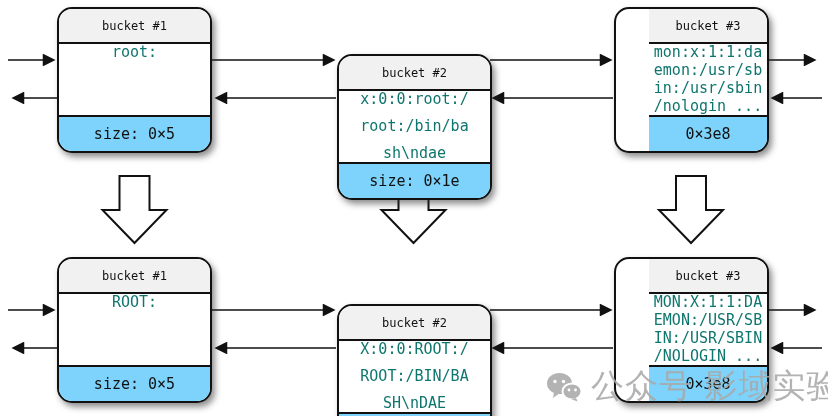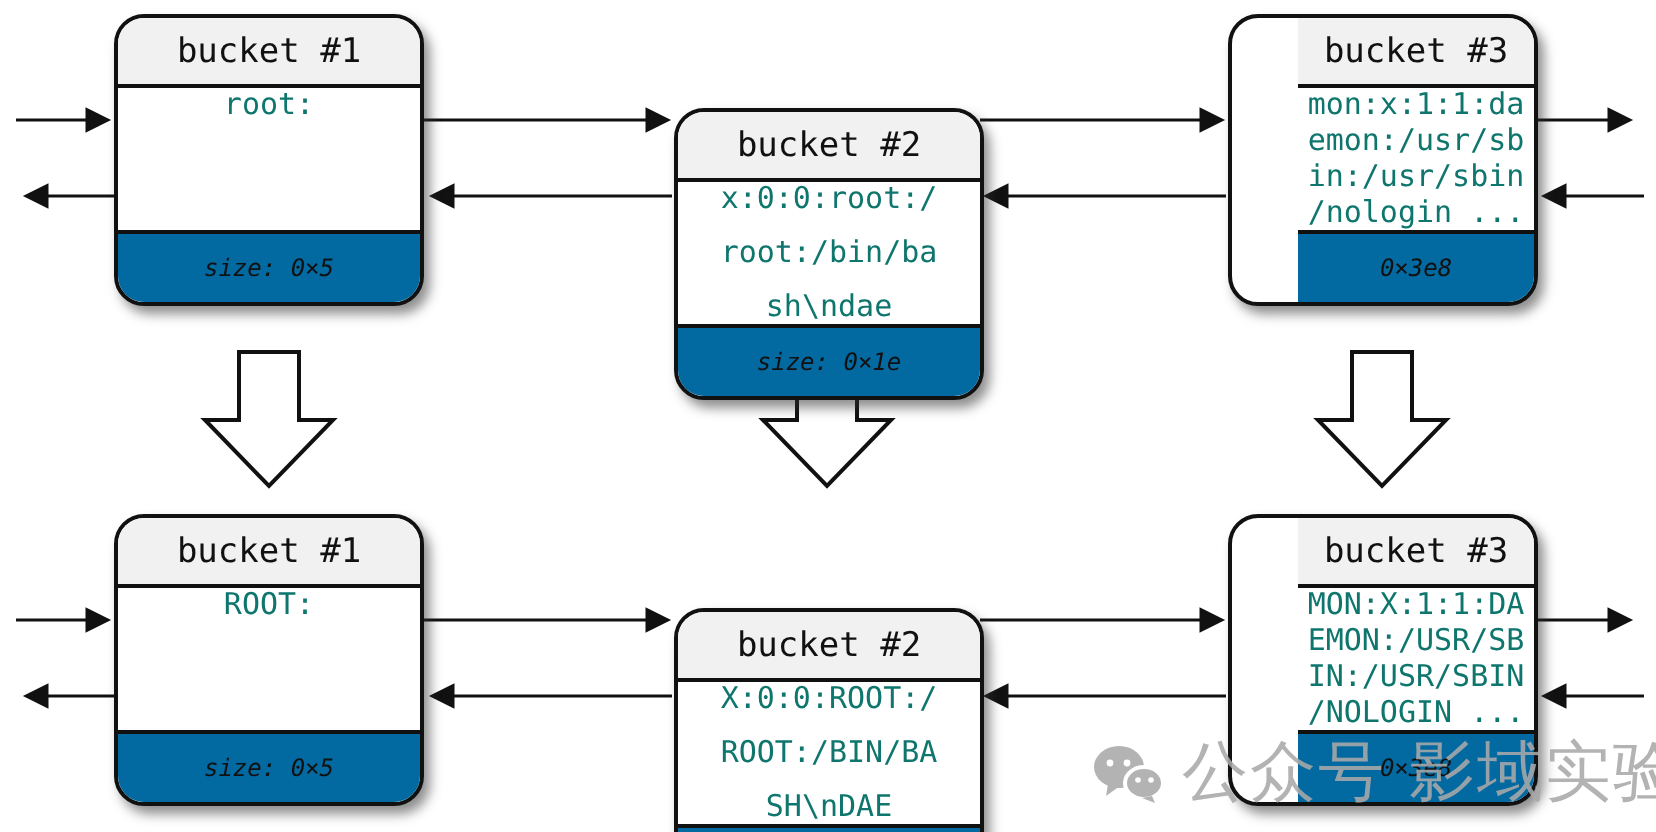--- a/index.html
+++ b/index.html
@@ -21,35 +21,35 @@
     overflow:hidden;
     box-shadow:3px 4px 6px rgba(50,50,50,0.55);
     z-index:2;
     display:flex;flex-direction:column;
   }
   .bucket-header{
     height:33px;flex:0 0 33px;
     border-bottom:2px solid #111111;
     background:#f1f1f1;
     display:flex;align-items:center;justify-content:center;
-    font-size:17px;color:#111111;
+    font-size:12px;color:#111111;
   }
   .bucket-body{
     flex:1 1 auto;
     background:#ffffff;
     display:flex;flex-direction:column;align-items:center;justify-content:space-between;
     font-size:15px;line-height:17px;color:#0f766e;
     text-align:center;
   }
   .bucket-footer{
     height:34px;flex:0 0 34px;
     border-top:2px solid #111111;
-    background:#0369a1;
+    background:#7dd3fc;
     display:flex;align-items:center;justify-content:center;
-    font-size:12px;color:#111111;font-style:italic;
+    font-size:15px;color:#111111;
   }
   
   .b-top{top:7px;}
   .b-bot{top:257px;}
   .b-c1{left:57px;}
   .b-c2{left:337px;margin-top:47px;}
   .b-c3{left:614px;padding-left:33px;}
   .watermark{
     position:absolute;left:546px;top:364px;z-index:3;
     display:flex;align-items:center;gap:9px;

